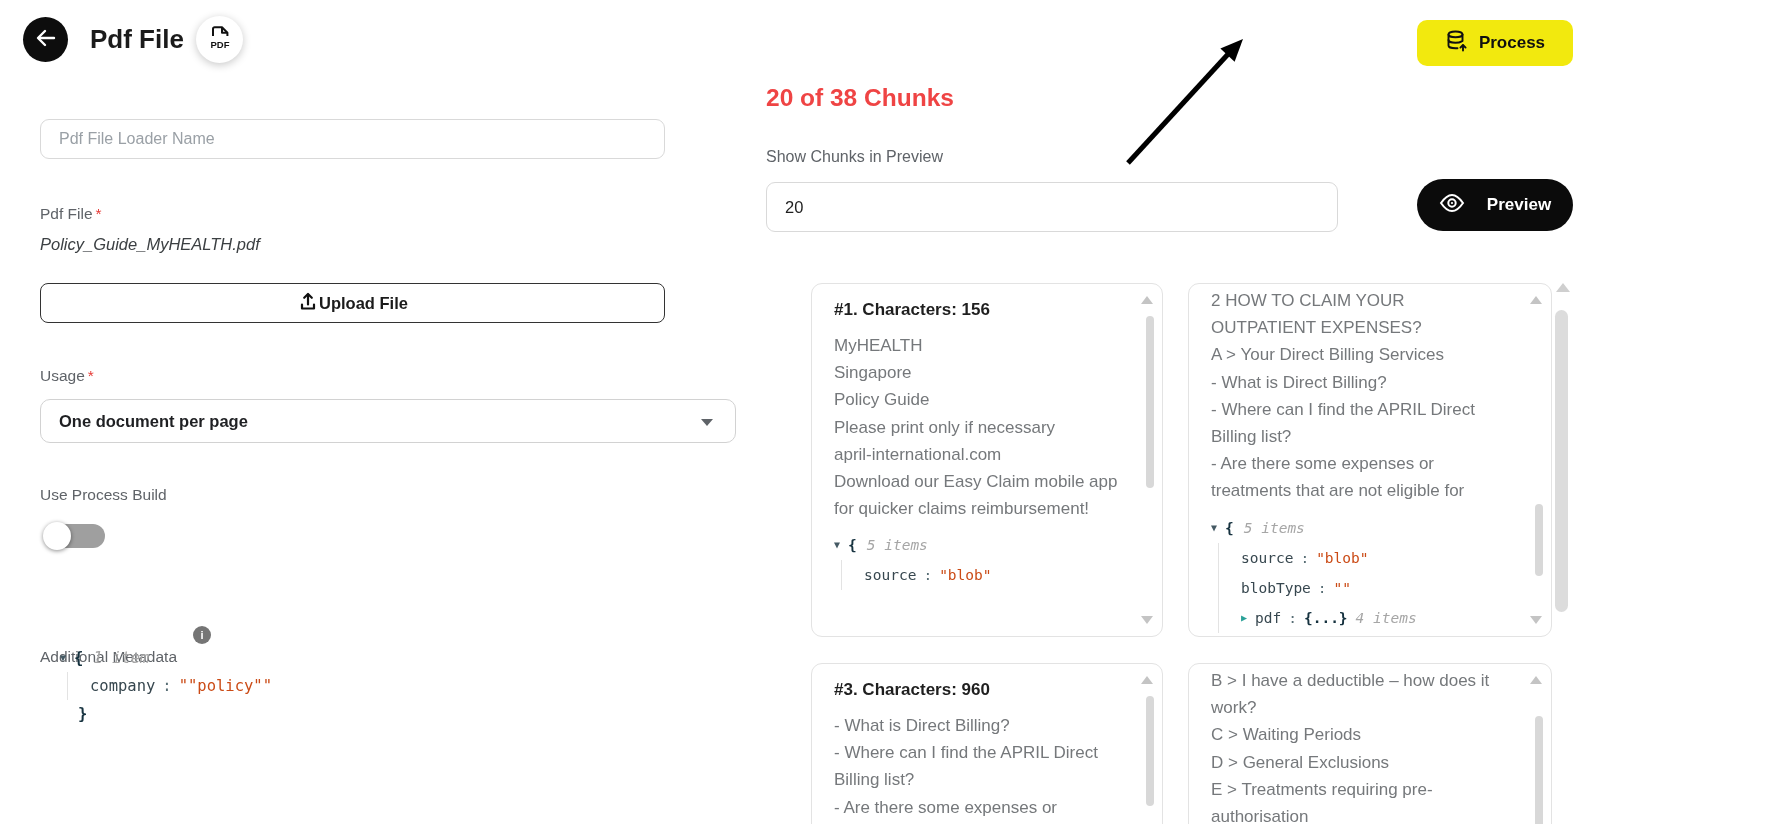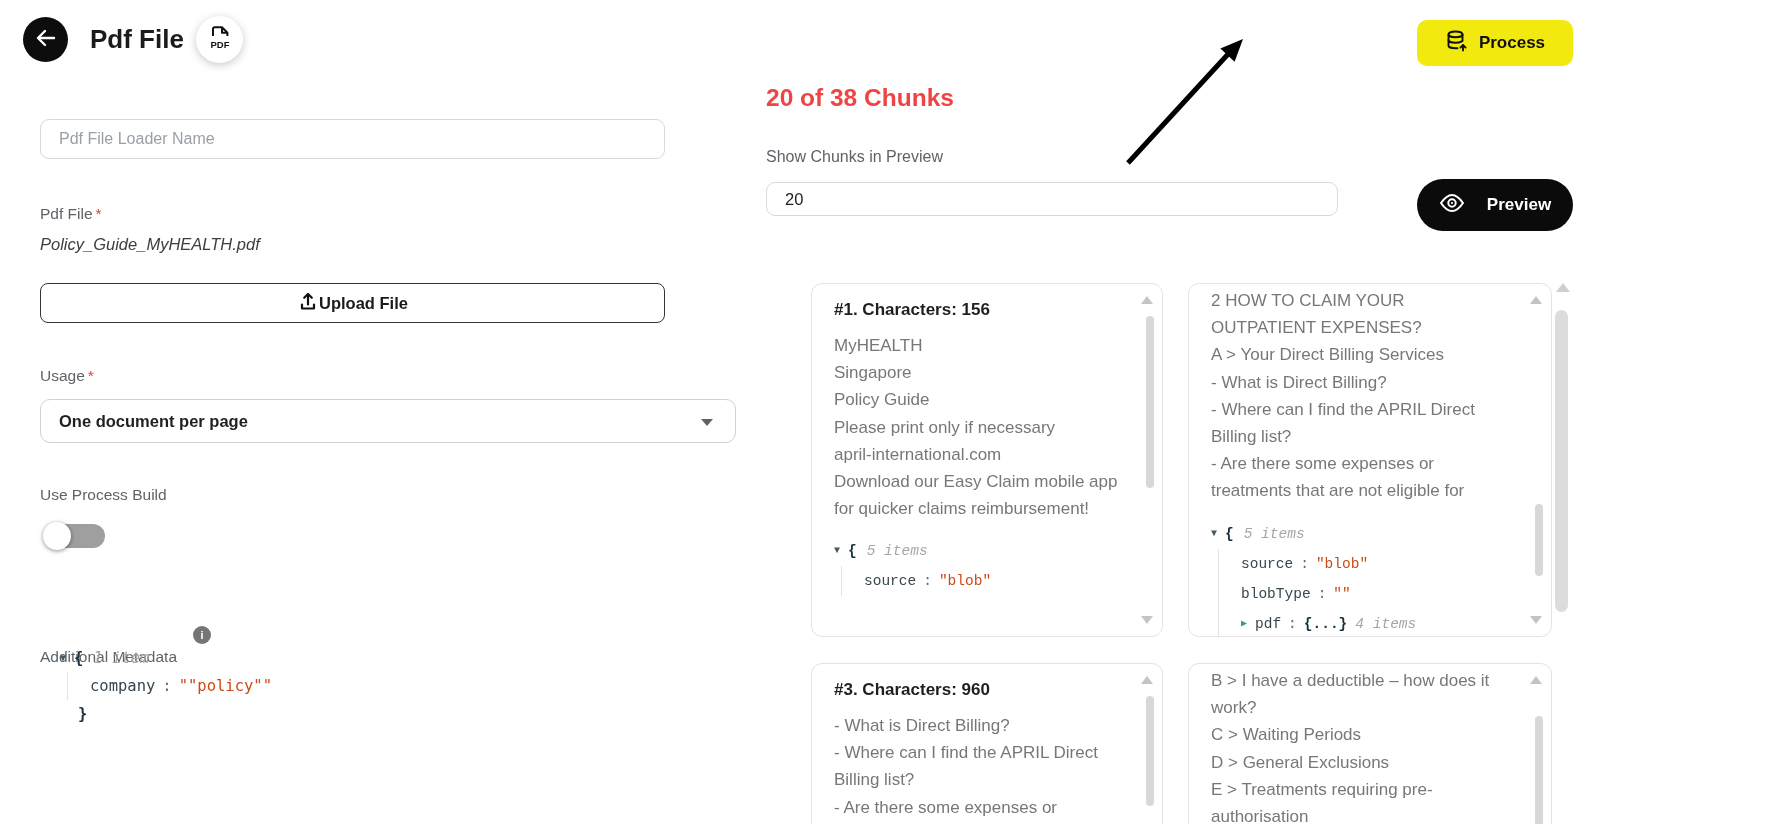--- a/index.html
+++ b/index.html
@@ -53,33 +53,33 @@
   .jchildren { border-left:1px solid #e3e3e3; margin-left:7px; padding-left:22px; }
   .jkey { color:#37474f; }
   .jcolon { color:#586e75; padding:0 7px; }
   .jstr { color:#cb4b16; }
   .jclose { margin-left:18px; }
   .jcount.tight { margin-left:8px; }
 
   
   .chunks-heading { position:absolute; left:766px; top:84px; font-size:24.5px; font-weight:700; color:#ef4444; }
   .show-label { position:absolute; left:766px; top:148px; font-size:16px; color:#5f6368; }
-  .chunks-input { position:absolute; left:766px; top:182px; width:572px; height:34px; border:1px solid #d9d9d9;
+  .chunks-input { position:absolute; left:766px; top:182px; width:572px; height:50px; border:1px solid #d9d9d9;
     border-radius:9px; padding:0 18px; font-size:16.5px; font-weight:500; color:#1f1f1f; font-family:inherit;
     outline:none; background:#fff; }
   .preview-btn { position:absolute; left:1417px; top:179px; width:156px; height:52px; border-radius:26px;
     background:#0b0b0b; border:none; display:flex; align-items:center; justify-content:center; gap:22px;
     color:#fff; font-size:17px; font-weight:700; cursor:pointer; font-family:inherit; }
 
   
   .card { position:absolute; background:#fff; border:1px solid #e3e3e3; border-radius:11px; overflow:hidden; }
   .card-inner { padding:16px 44px 10px 22px; }
   .card-title { font-size:17px; font-weight:700; color:#1f1f1f; margin-bottom:12px; }
   .card-line { font-size:17px; color:#75787b; line-height:1.6; }
-  .card-jtree { margin-top:14px; font-size:14.5px; line-height:30px;font-family:Liberation Mono, monospace; }
+  .card-jtree { margin-top:8px; font-size:14.5px; line-height:30px; }
   .cut-top { margin-top:-13px; }
 
   
   .sb-up, .sb-down { position:absolute; right:9px; width:0; height:0;
     border-left:6px solid transparent; border-right:6px solid transparent; cursor:pointer; }
   .sb-up { border-bottom:8px solid #c4c4c4; }
   .sb-down { border-top:8px solid #c4c4c4; }
   .sb-thumb { position:absolute; right:8px; width:8px; border-radius:4px; background:#d8d8d8; cursor:pointer; }
   .outer-sb { position:absolute; left:1554px; top:283px; width:16px; height:540px; }
   .outer-sb .osb-up { position:absolute; left:2px; top:0; width:0; height:0;

